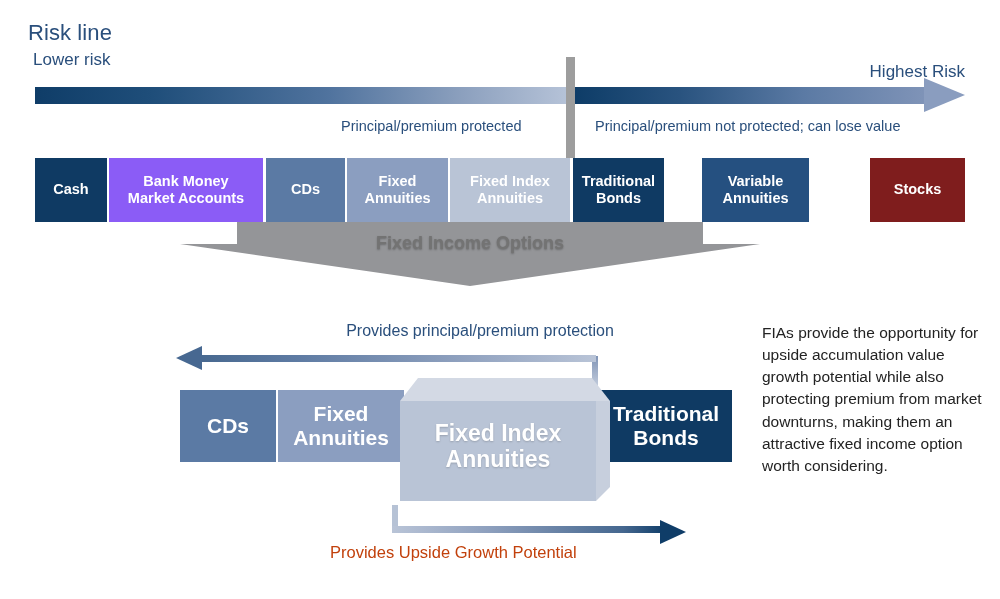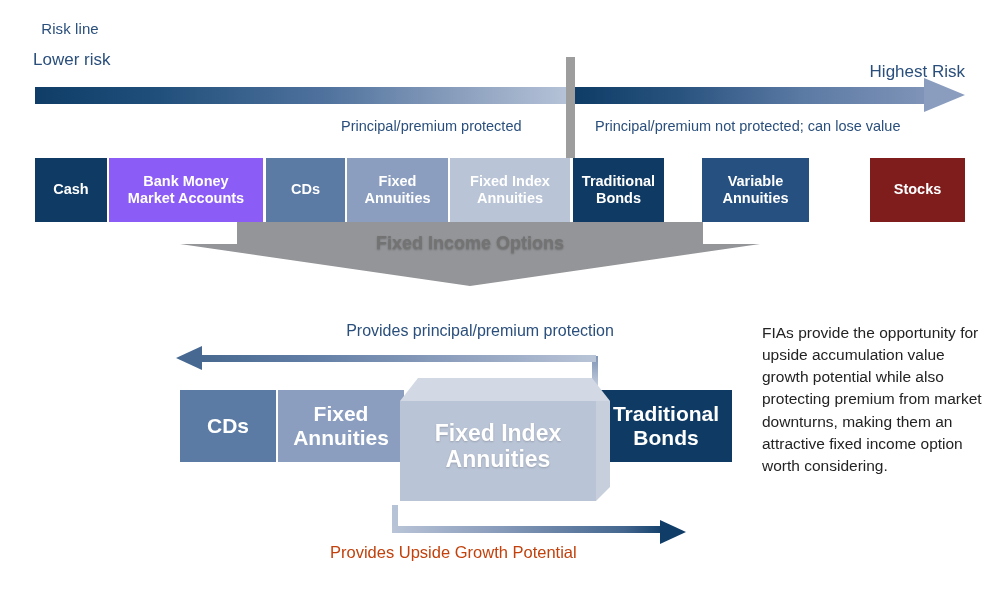--- a/index.html
+++ b/index.html
@@ -6,21 +6,21 @@
   body{
     width:1000px;height:599px;background:#ffffff;
     font-family:"Liberation Sans", sans-serif;
     position:relative;overflow:hidden;
   }
   .abs{position:absolute;}
 
   
   #risk-line-label{
     left:0;top:20px;width:1000px;text-align:center;
-    font-size:15px;color:#2a4f7c;letter-spacing:.1px;
+    font-size:22px;color:#2a4f7c;letter-spacing:.1px;
   }
   #risk-line-label span{position:relative;left:-430px;}
 
   #lower-risk-label{left:33px;top:50px;font-size:17px;color:#2a4f7c;}
   #highest-risk-label{right:35px;top:50px;font-size:17px;color:#2a4f7c;margin-top:12px;}
 
   #spectrum-wrap{left:35px;top:82px;width:930px;height:26px;}
   #spectrum-left{
     left:0;top:5px;width:534px;height:17px;
     background:linear-gradient(to right,#0f3d68 0%,#1f4e7a 22%,#50739e 55%,#8ca0be 80%,#b6c3d8 100%);

